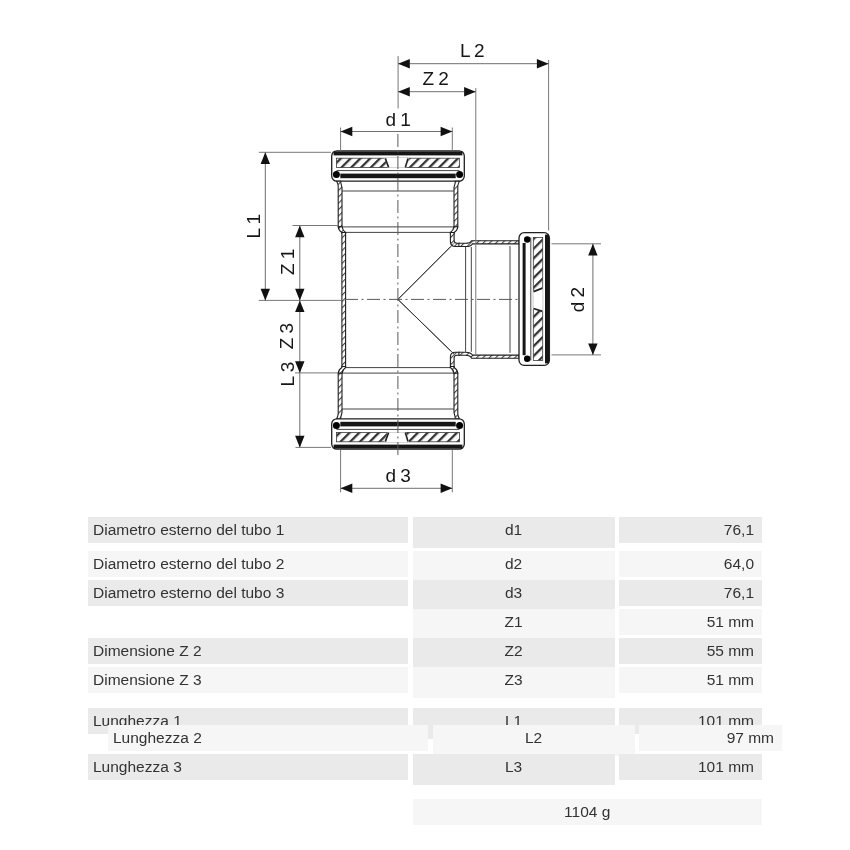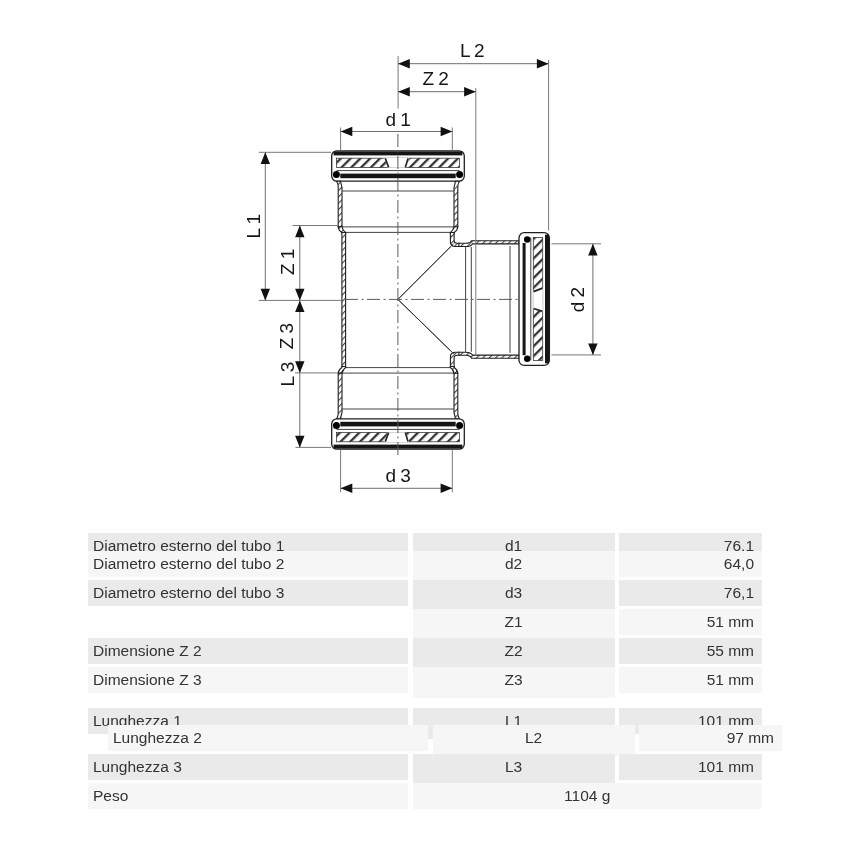--- a/index.html
+++ b/index.html
@@ -6,21 +6,21 @@
   body{font-family:"Liberation Sans", sans-serif;position:relative;filter:grayscale(1);}
   .dim{fill:none;stroke:#6e6e6e;stroke-width:1;}
   .ext{fill:none;stroke:#787878;stroke-width:1;}
   .thin{fill:none;stroke:#2f2f2f;stroke-width:0.9;}
   .lbl{font:19px "Liberation Sans",sans-serif;fill:#161616;letter-spacing:-0.55px;}
   .cl{fill:none;stroke:#5a5a5a;stroke-width:1;stroke-dasharray:13 3.5 2 3.5;}
   .trow{position:absolute;left:88px;width:674px;height:26px;}
   .c1{position:absolute;left:0;top:0;width:320px;height:26px;}
   .c2{position:absolute;left:324.5px;top:0;width:202px;height:31px;text-align:center;}
   .c3{position:absolute;left:530.5px;top:0;width:143.5px;height:26px;text-align:right;}
-  .cm{position:absolute;left:324.5px;top:0;width:349.5px;height:26px;text-align:center;}
+  .cm{position:absolute;left:324.5px;top:16px;width:349.5px;height:26px;text-align:center;}
   .bgA{background:#eaeaea;}
   .bgB{background:#fef9c3;}
   .ct{font-size:15.5px;color:#333333;line-height:26px;white-space:nowrap;}
   .c1 span{padding-left:5px;display:inline-block;}
   .c3 span{padding-right:8px;display:inline-block;}
 </style>
 </head>
 <body>
 
 <svg width="850" height="850" viewBox="0 0 850 850" style="position:absolute;left:0;top:0;">
@@ -292,21 +292,21 @@
 <g>
 <line class="ext" x1="551.5" y1="243.8" x2="601.0" y2="243.8"></line>
 <line class="ext" x1="551.5" y1="354.9" x2="601.0" y2="354.9"></line>
 <line class="dim" x1="592.9" y1="243.8" x2="592.9" y2="354.9"></line>
 <polygon points="592.9,243.8 588.2,255.5 597.6,255.5" fill="#111"></polygon>
 <polygon points="592.9,354.9 588.2,343.6 597.6,343.6" fill="#111"></polygon>
 <text class="lbl" x="584.2" y="312.3" transform="rotate(-90 584.2 312.3)">d 2</text>
 </g>
 </svg>
 
-<div class="trow" style="top:533px;">
+<div class="trow" style="top:517px;">
   <div class="c1 bgA ct"><span>Diametro esterno del tubo 1</span></div>
   <div class="c2 bgA ct">d1</div>
   <div class="c3 bgA ct"><span>76,1</span></div>
 </div>
 
 <div class="trow" style="top:550.5px;">
   <div class="c1 bgB ct"><span>Diametro esterno del tubo 2</span></div>
   <div class="c2 bgB ct">d2</div>
   <div class="c3 bgB ct"><span>64,0</span></div>
 </div>
@@ -346,15 +346,14 @@
   <div class="c3 bgB ct"><span>97 mm</span></div>
 </div>
 
 <div class="trow" style="top:754.2px;">
   <div class="c1 bgA ct"><span>Lunghezza 3</span></div>
   <div class="c2 bgA ct">L3</div>
   <div class="c3 bgA ct"><span>101 mm</span></div>
 </div>
 
 <div class="trow" style="top:783.3px;">
-  <div class="c1 bgB ct"><span>Peso</span></div>
   <div class="cm bgB ct">1104 g</div>
 </div>
 
 </body></html>

